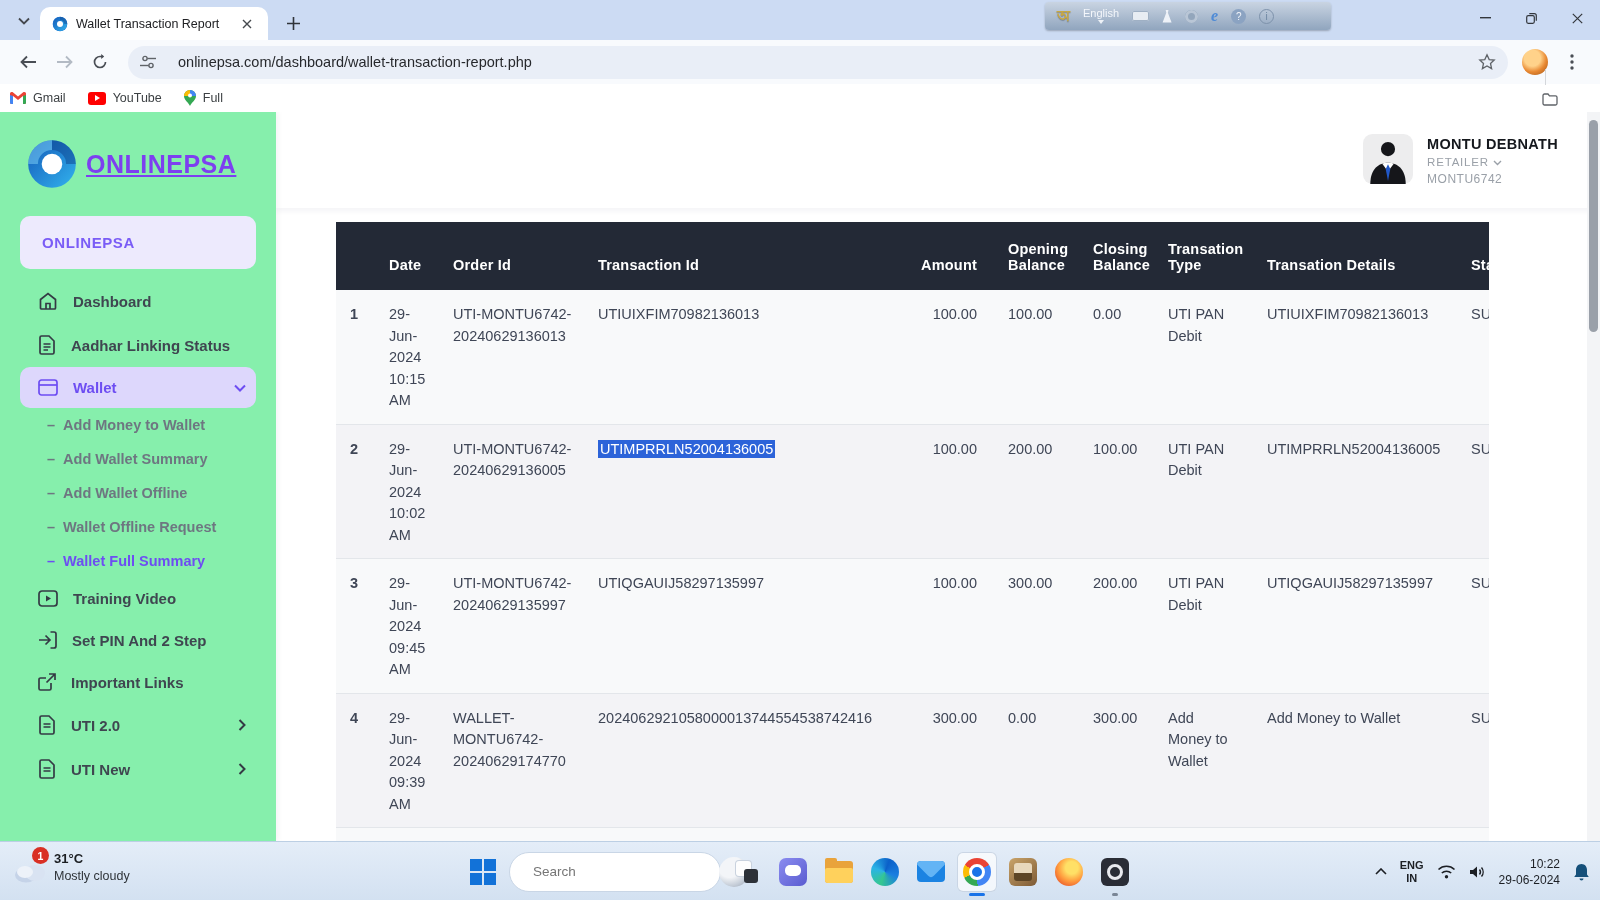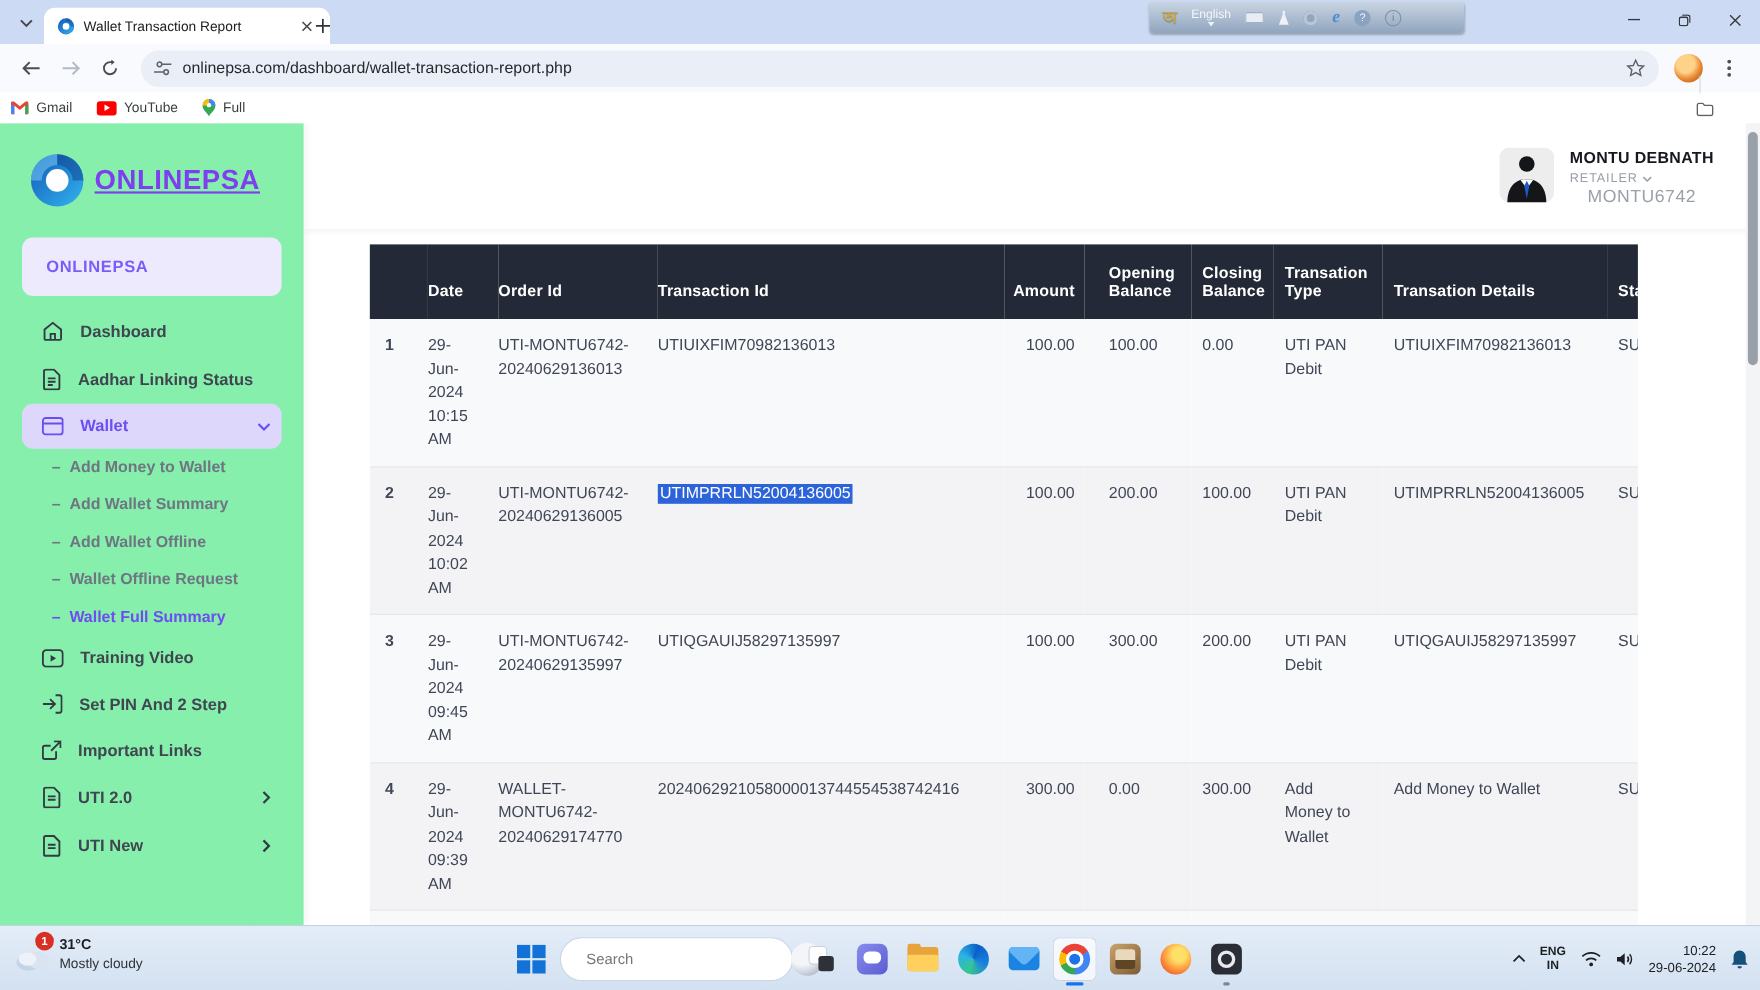--- a/index.html
+++ b/index.html
@@ -2,21 +2,21 @@
 <html><head>
 <meta charset="utf-8">
 <style>
   * { margin:0; padding:0; box-sizing:border-box; }
   html,body { width:1600px; height:900px; overflow:hidden; font-family:"Liberation Sans", sans-serif; }
   .screen { position:relative; width:1600px; height:900px; background:#fff; overflow:hidden; }
 
   
   .tabstrip { position:absolute; top:0; left:0; right:0; height:40px; background:#ccdbf3; display:flex; align-items:flex-end; }
   .tab-search-btn { position:absolute; left:10px; top:8px; width:28px; height:26px; border-radius:8px; display:flex; align-items:center; justify-content:center; color:#444; }
-  .tab { position:absolute; left:40px; top:7px; width:260px; height:33px; background:#fff; border-radius:10px 10px 0 0; display:flex; align-items:center; padding:0 12px 0 12px; }
+  .tab { position:absolute; left:40px; top:7px; width:228px; height:33px; background:#fff; border-radius:10px 10px 0 0; display:flex; align-items:center; padding:0 12px 0 12px; }
   .tab-title { font-size:12.5px; color:#202124; flex:1; white-space:nowrap; overflow:hidden; }
   .tab-close { width:18px; height:18px; border-radius:50%; display:flex; align-items:center; justify-content:center; color:#45494e; }
   .newtab-btn { position:absolute; left:280px; top:10px; width:26px; height:26px; display:flex; align-items:center; justify-content:center; color:#30343a; }
   .win-controls { position:absolute; right:0; top:0; height:36px; display:flex; }
   .win-btn { width:46px; height:36px; display:flex; align-items:center; justify-content:center; color:#33373c; }
 
   .favicon-swirl { width:16px; height:16px; margin-right:8px; flex:none; }
 
   
   .langbar { position:absolute; left:1045px; top:2px; width:286px; height:28px; border-radius:4px;
@@ -29,21 +29,21 @@
   .lb-dress { width:10px; height:13px; background:#eef2f8; clip-path:polygon(35% 0,65% 0,58% 25%,95% 100%,5% 100%,42% 25%); }
   .lb-gear { width:13px; height:13px; border-radius:50%; background:#93a6bc; box-shadow:inset 0 0 0 3px #b9c6d6, inset 0 0 0 5px #93a6bc; }
   .lb-e { color:#4f8bd6; font-family:"Liberation Serif", serif; font-style:italic; font-weight:bold; font-size:16px; }
   .lb-circ { width:15px; height:15px; border-radius:50%; background:#8ba3c2; color:#f2f5fa; font-size:10px; display:flex; align-items:center; justify-content:center; }
   .lb-circ.o { background:transparent; border:1.5px solid #7d92ab; color:#6e86a2; }
 
   .toolbar { position:absolute; top:40px; left:0; right:0; height:44px; background:#f8fafd; display:flex; align-items:center; padding:0 10px; }
   .nav-ic { width:30px; height:30px; border-radius:50%; display:flex; align-items:center; justify-content:center; margin:0 3px; color:#4a4e55; }
   .nav-ic.disabled { color:#b3bac4; }
   .omnibox { flex:1; height:33px; margin:0 8px 0 10px; background:#e9eef7; border-radius:17px; display:flex; align-items:center; padding:0 12px; }
-  .url-text { font-size:14.5px; color:#27292d; flex:1; margin-left:10px; white-space:nowrap; overflow:hidden; }
+  .url-text { font-size:14.5px; color:#27292d; flex:1; margin-left:22px; white-space:nowrap; overflow:hidden; }
   .avatar-mini { width:26px; height:26px; border-radius:50%; background:radial-gradient(circle at 40% 35%, #ffd28a 0 35%, #e88832 60%, #9a4f13 100%); margin:0 6px; }
 
   .bookmarksbar { position:absolute; top:84px; left:0; right:0; height:28px; background:#fff; display:flex; align-items:center; padding:0 10px; }
   .bm { display:flex; align-items:center; gap:7px; margin-right:22px; font-size:12.5px; color:#3c4043; }
   .bm-right { margin-left:auto; display:flex; align-items:center; gap:8px; font-size:12.5px; color:#3c4043;flex-direction:column; }
   .bm-divider { width:1px; height:16px; background:#d4d7db; margin-right:10px; }
   .ic-youtube { width:18px; height:13px; background:#ff0000; border-radius:3px; position:relative; }
   .ic-youtube:after { content:""; position:absolute; left:7px; top:3.5px; border-left:5px solid #fff; border-top:3px solid transparent; border-bottom:3px solid transparent; }
 
   
@@ -64,21 +64,21 @@
               font-size:14.5px; font-weight:bold; color:#6e7681; }
   .sub-item .dash { font-weight:bold; }
   .sub-item.active { color:#6d4df2; }
 
   .main { flex:1; position:relative; background:#fff; overflow:hidden; }
   .main-top { position:absolute; top:0; left:0; right:0; height:96px; background:#fff; box-shadow:0 4px 5px rgba(25,25,70,.04); }
   .profile { position:absolute; right:42px; top:22px; display:flex; gap:14px; }
   .profile-texts { line-height:15px; padding-top:3px; }
   .p-name { font-size:14.5px; font-weight:bold; color:#15181d; letter-spacing:.3px; }
   .p-role { font-size:11.5px; color:#9aa0a8; letter-spacing:.8px; margin-top:3px; display:flex; align-items:center; gap:4px; }
-  .p-id { font-size:16px; color:#9aa0a8; letter-spacing:.5px; margin-top:2px;text-align:center; }
+  .p-id { font-size:12px; color:#9aa0a8; letter-spacing:.5px; margin-top:2px; }
 
   
   .table-wrap { position:absolute; left:60px; top:110px; width:1153px; overflow:hidden; }
   table { border-collapse:collapse; table-layout:fixed; width:1245px; }
   col.c-sn{width:53px} col.c-date{width:64px} col.c-order{width:145px} col.c-txn{width:315px}
   col.c-amt{width:73px} col.c-open{width:97px} col.c-close{width:75px} col.c-type{width:99px}
   col.c-det{width:204px} col.c-st{width:120px}
   thead th { background:#232936; color:#fff; font-size:14.5px; font-weight:bold; letter-spacing:.2px;
              text-align:left; vertical-align:bottom; padding:14px 18px 17px 0; height:68px; }
   thead th.first { padding-left:14px; }

